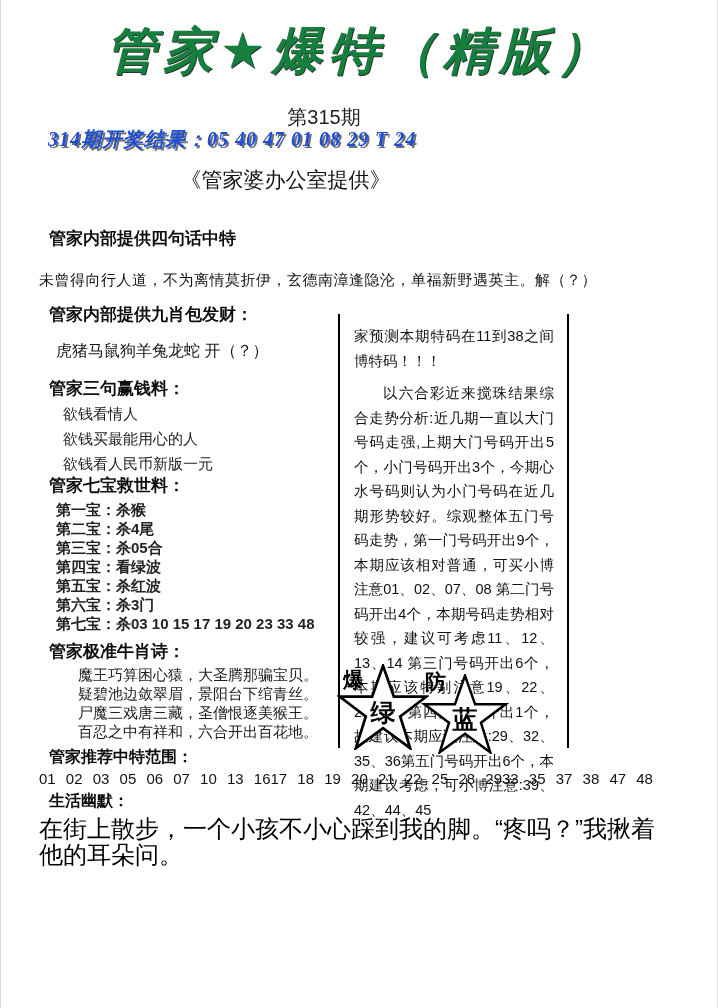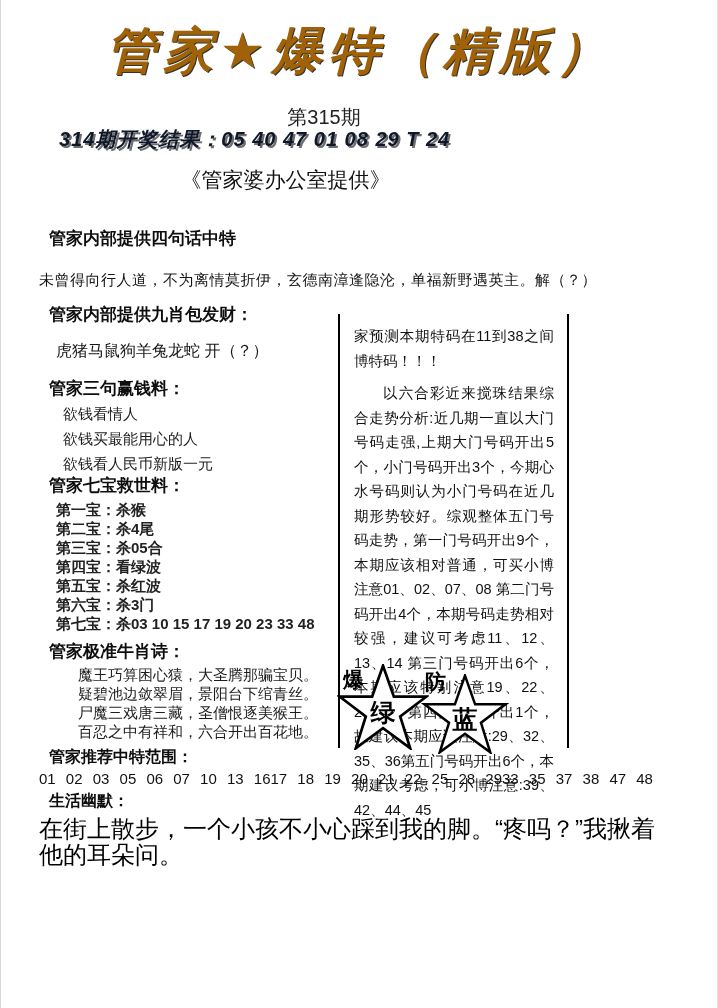--- a/index.html
+++ b/index.html
@@ -5,26 +5,26 @@
   html,body{margin:0;padding:0;background:#fff;}
   .page{
     position:relative;width:718px;height:1008px;background:#ffffff;overflow:hidden;
     font-family:"Liberation Sans","DejaVu Sans",sans-serif;color:#1c1c1c;
     border-left:1px solid #d8d8d8;border-right:1px solid #e2e2e2;box-sizing:border-box;
   }
   .abs{position:absolute;}
   .masthead{
     left:0;top:18px;width:718px;text-align:center;
     font-size:50px;font-weight:bold;font-style:italic;letter-spacing:7px;
-    color:#a16207;text-shadow:1px 1px 0 #333;white-space:nowrap;
+    color:#15803d;text-shadow:1px 1px 0 #333;white-space:nowrap;
   }
   .issue{left:0;top:104px;width:646px;text-align:center;font-size:20px;color:#222;}
   .result-line{
-    left:58px;top:126px;font-size:20px;font-weight:bold;font-style:italic;
-    color:#0f172a;text-shadow:2px 2px 0 #6e6e6e;letter-spacing:1px;white-space:nowrap;
+    left:47px;top:126px;font-size:20px;font-weight:bold;font-style:italic;
+    color:#1d4ed8;text-shadow:2px 2px 0 #6e6e6e;letter-spacing:1px;white-space:nowrap;font-family:Liberation Serif, serif;
   }
   .provider{left:0;top:166px;width:569px;text-align:center;font-size:21px;color:#111;}
   .sec-head{font-size:17px;font-weight:bold;color:#0e0e0e;white-space:nowrap;}
   .body-txt{font-size:15px;color:#151515;white-space:nowrap;}
   .poem-line{left:38px;top:271px;font-size:15px;letter-spacing:0.5px;}
   .lines div{white-space:nowrap;}
   .money-lines{left:62px;top:401px;font-size:15px;line-height:25px;}
   .treasure-lines{left:55px;top:500px;font-size:15px;line-height:19px;font-weight:bold;color:#222;}
   .ox-lines{left:62px;top:665px;font-size:15px;line-height:19px;margin-left:15px;}
   .numbers-line{left:38px;top:770px;font-size:15px;word-spacing:6px;color:#111;}

